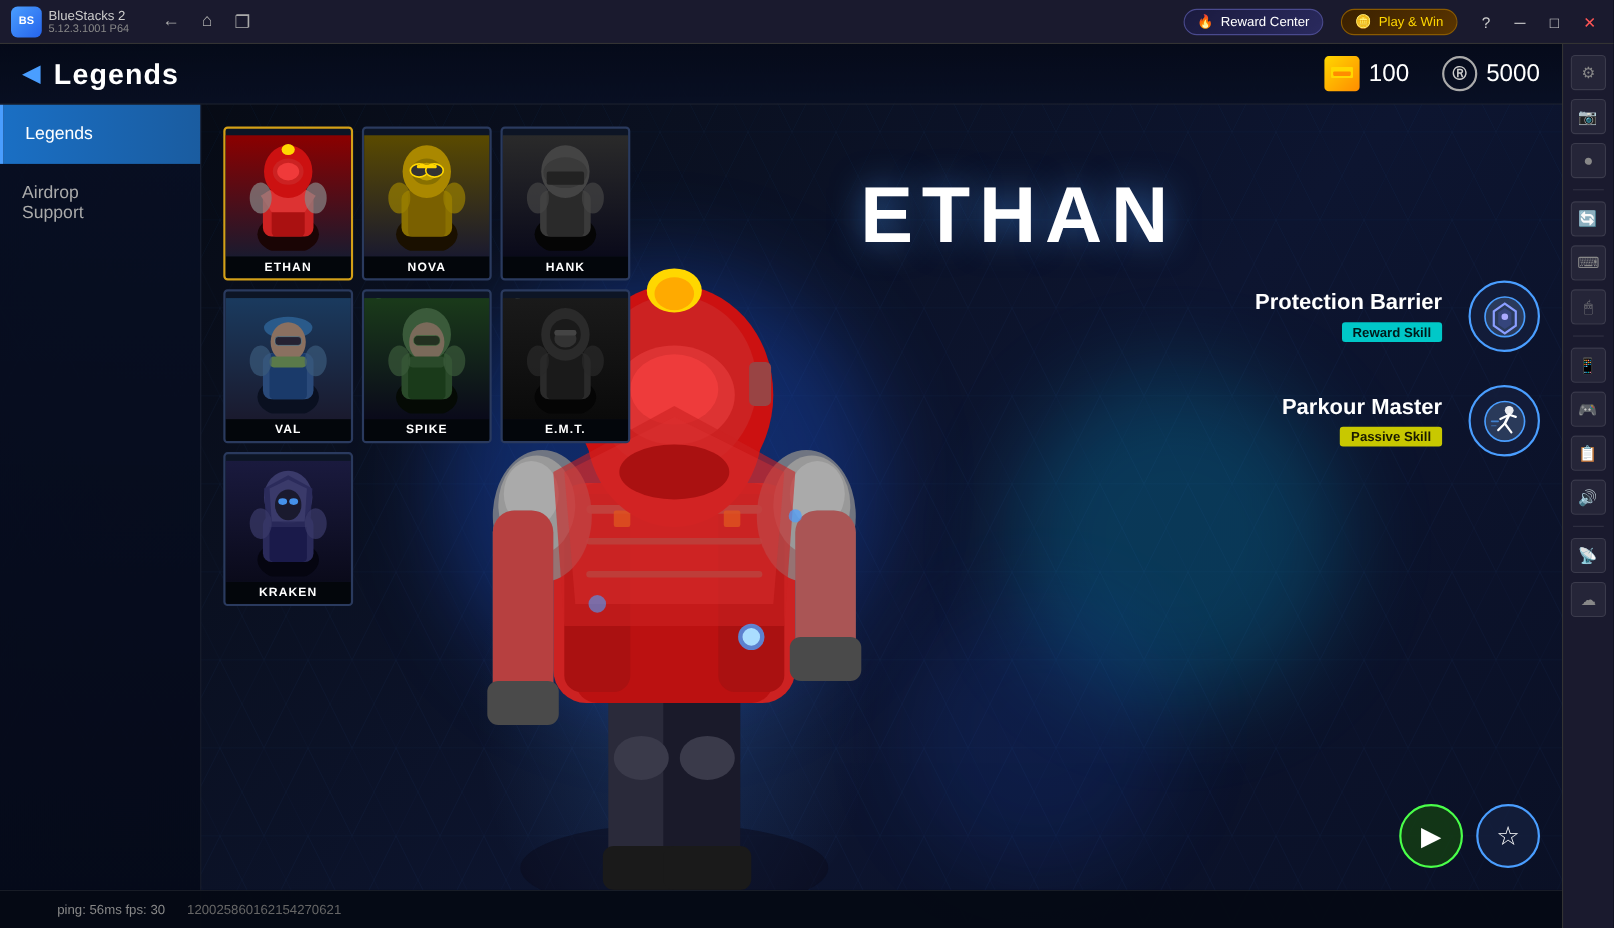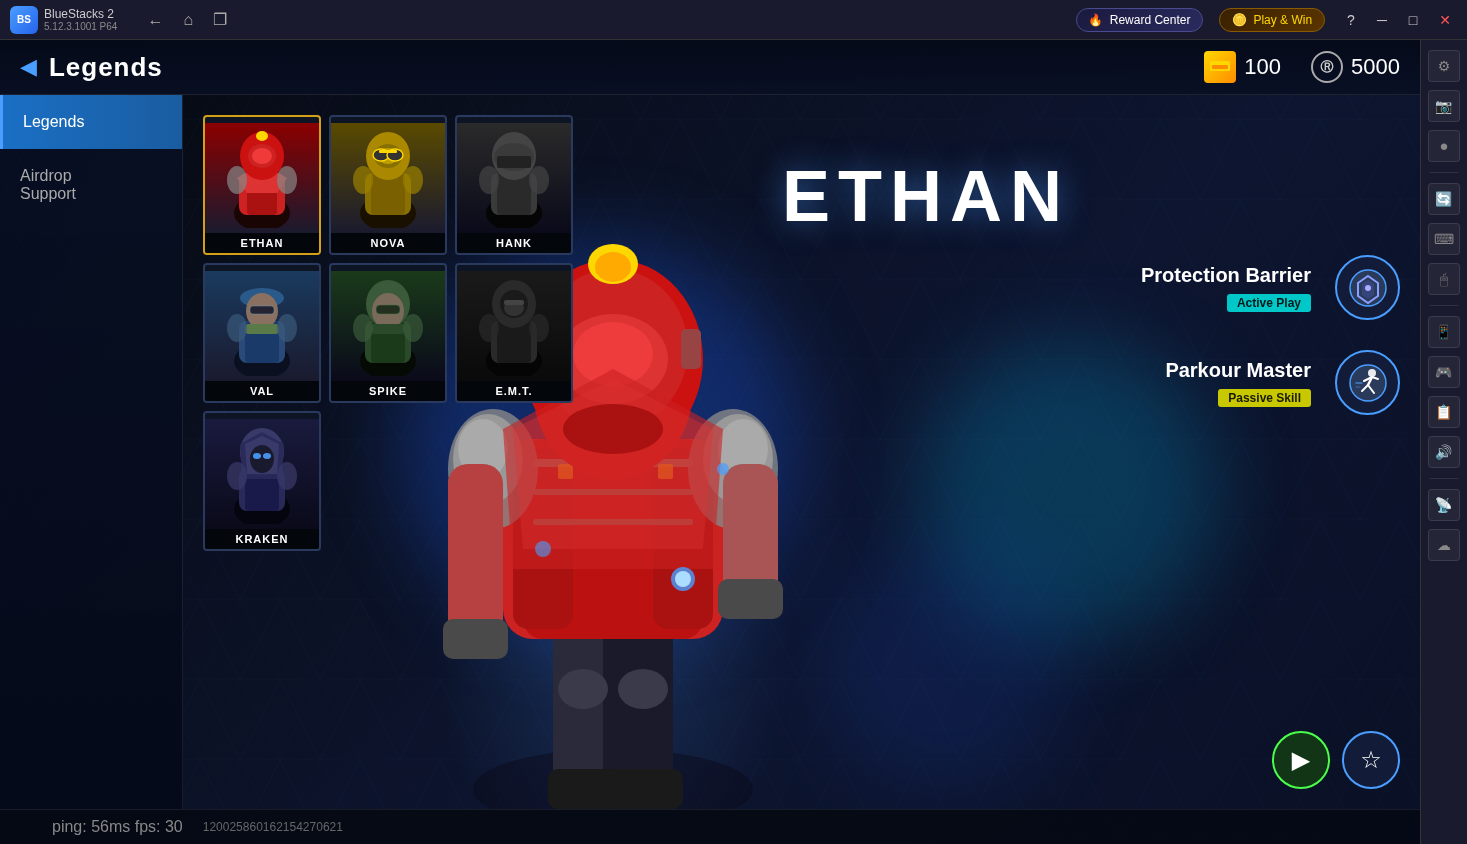--- a/index.html
+++ b/index.html
@@ -388,21 +388,21 @@
       height: 35px;
       background: rgba(5,10,20,0.95);
       border-top: 1px solid rgba(255,255,255,0.08);
       display: flex;
       align-items: center;
       padding: 0 15px;
       z-index: 10;
     }
     .status-text {
       color: #888;
-      font-size: 16px;
+      font-size: 12px;
       padding-left: 37px;
     }
     .status-id {
       margin-left: 20px;
       color: #666;
       font-size: 12px;
     }
 
     
     #bs-sidebar {
@@ -804,21 +804,21 @@
         <circle cx="280" cy="460" r="8" fill="#4a9eff" opacity="0.6"></circle>
         <circle cx="460" cy="380" r="6" fill="#4a9eff" opacity="0.7"></circle>
       </svg>
     </div>
 
     <div id="skills-panel">
 
       <div class="skill-item">
         <div class="skill-info">
           <div class="skill-name">Protection Barrier</div>
-          <div class="skill-type-badge active-badge">Active Play</div>
+          <div class="skill-type-badge active-badge">Reward Skill</div>
         </div>
         <div class="skill-icon-circle">
           <svg width="40" height="40" viewBox="0 0 40 40">
             <circle cx="20" cy="20" r="18" fill="#2a3a5a" stroke="#4a9eff" stroke-width="1.5"></circle>
             <polygon points="20,8 30,15 30,28 20,35 10,28 10,15" fill="none" stroke="#8a9eff" stroke-width="2"></polygon>
             <polygon points="20,12 26,16 26,27 20,31 14,27 14,16" fill="#3a4a8a" opacity="0.7"></polygon>
             <circle cx="20" cy="20" r="3" fill="#aaaaff"></circle>
           </svg>
         </div>
       </div>

